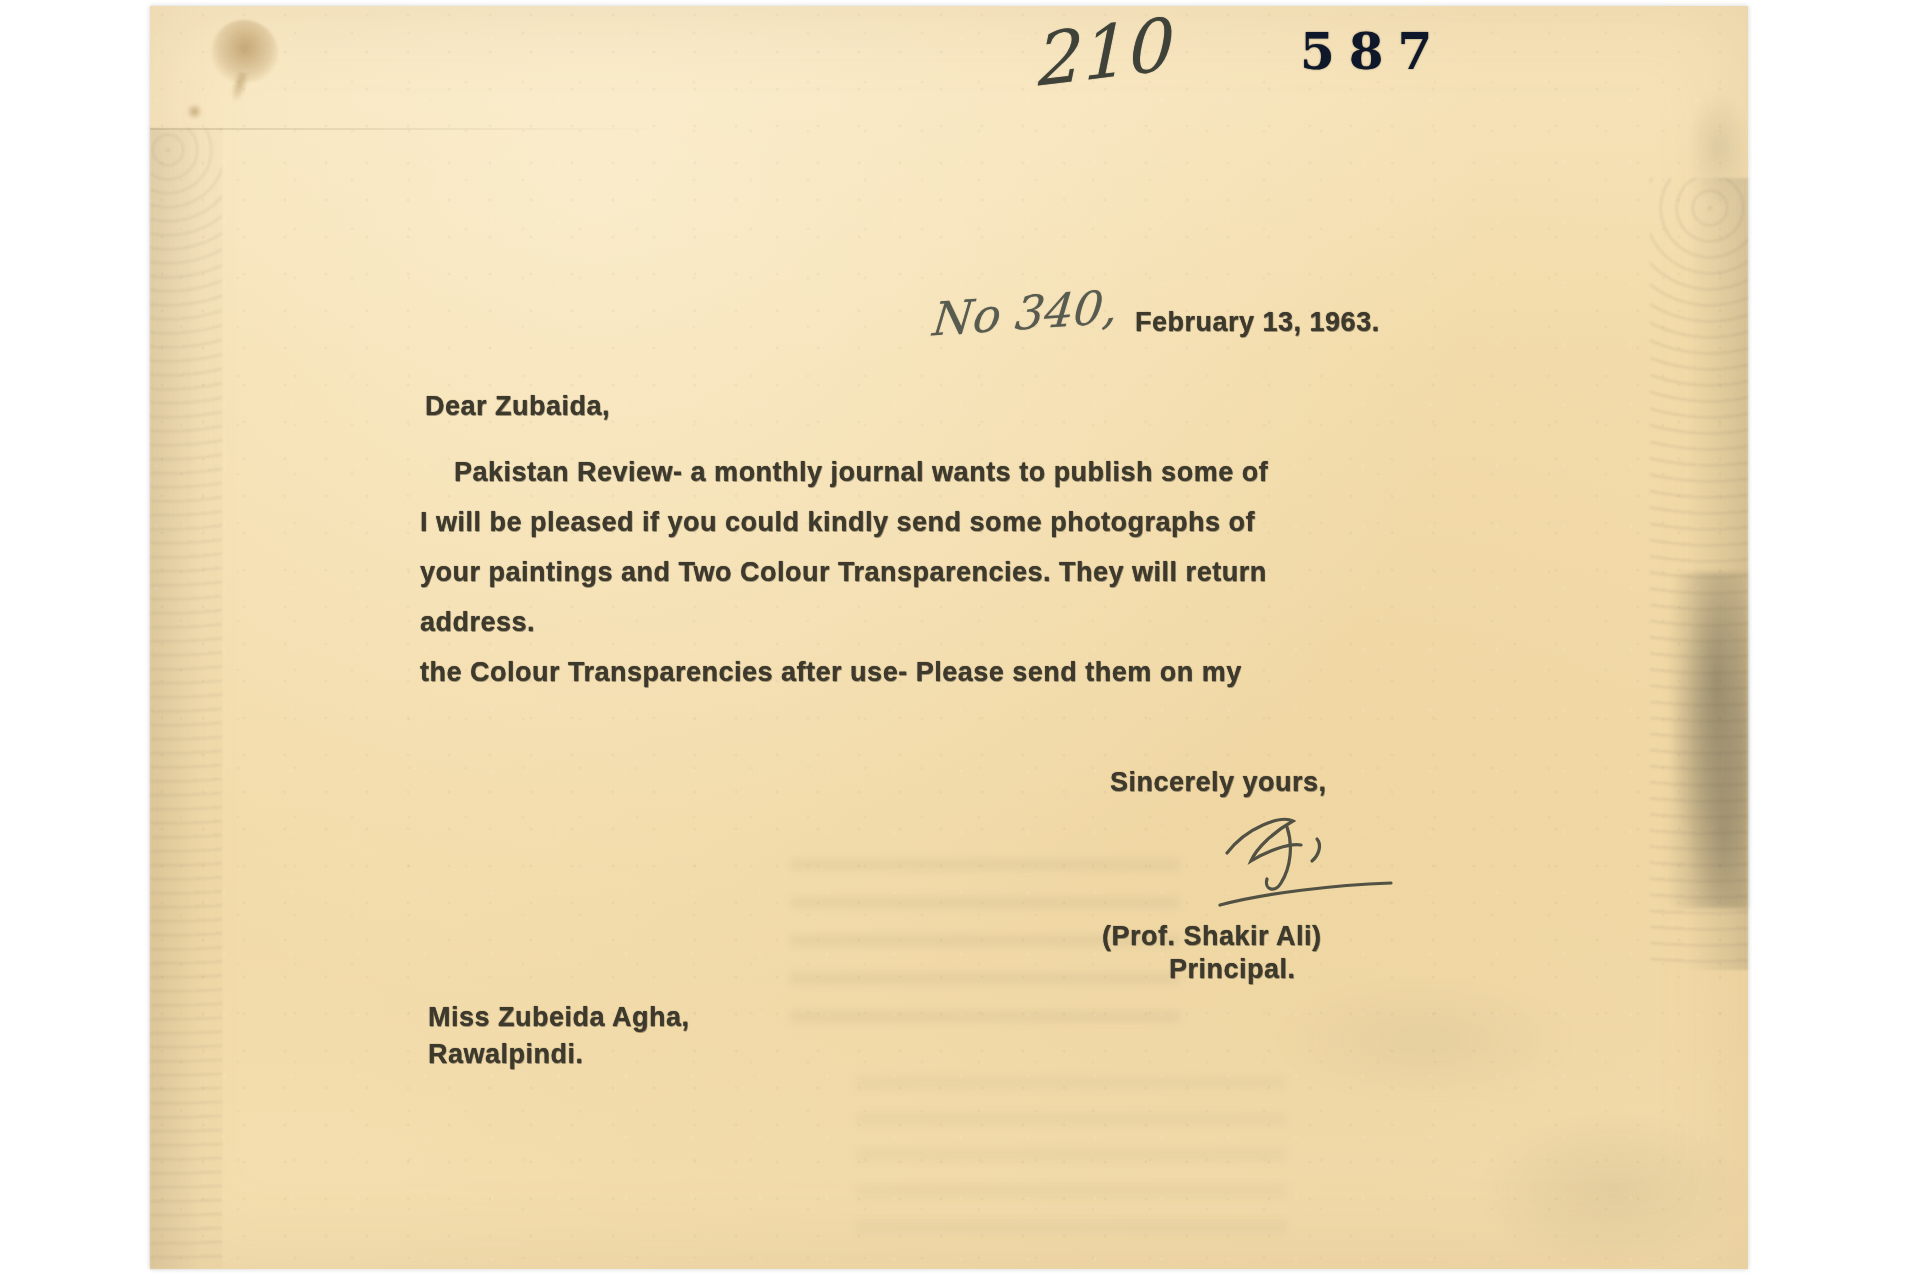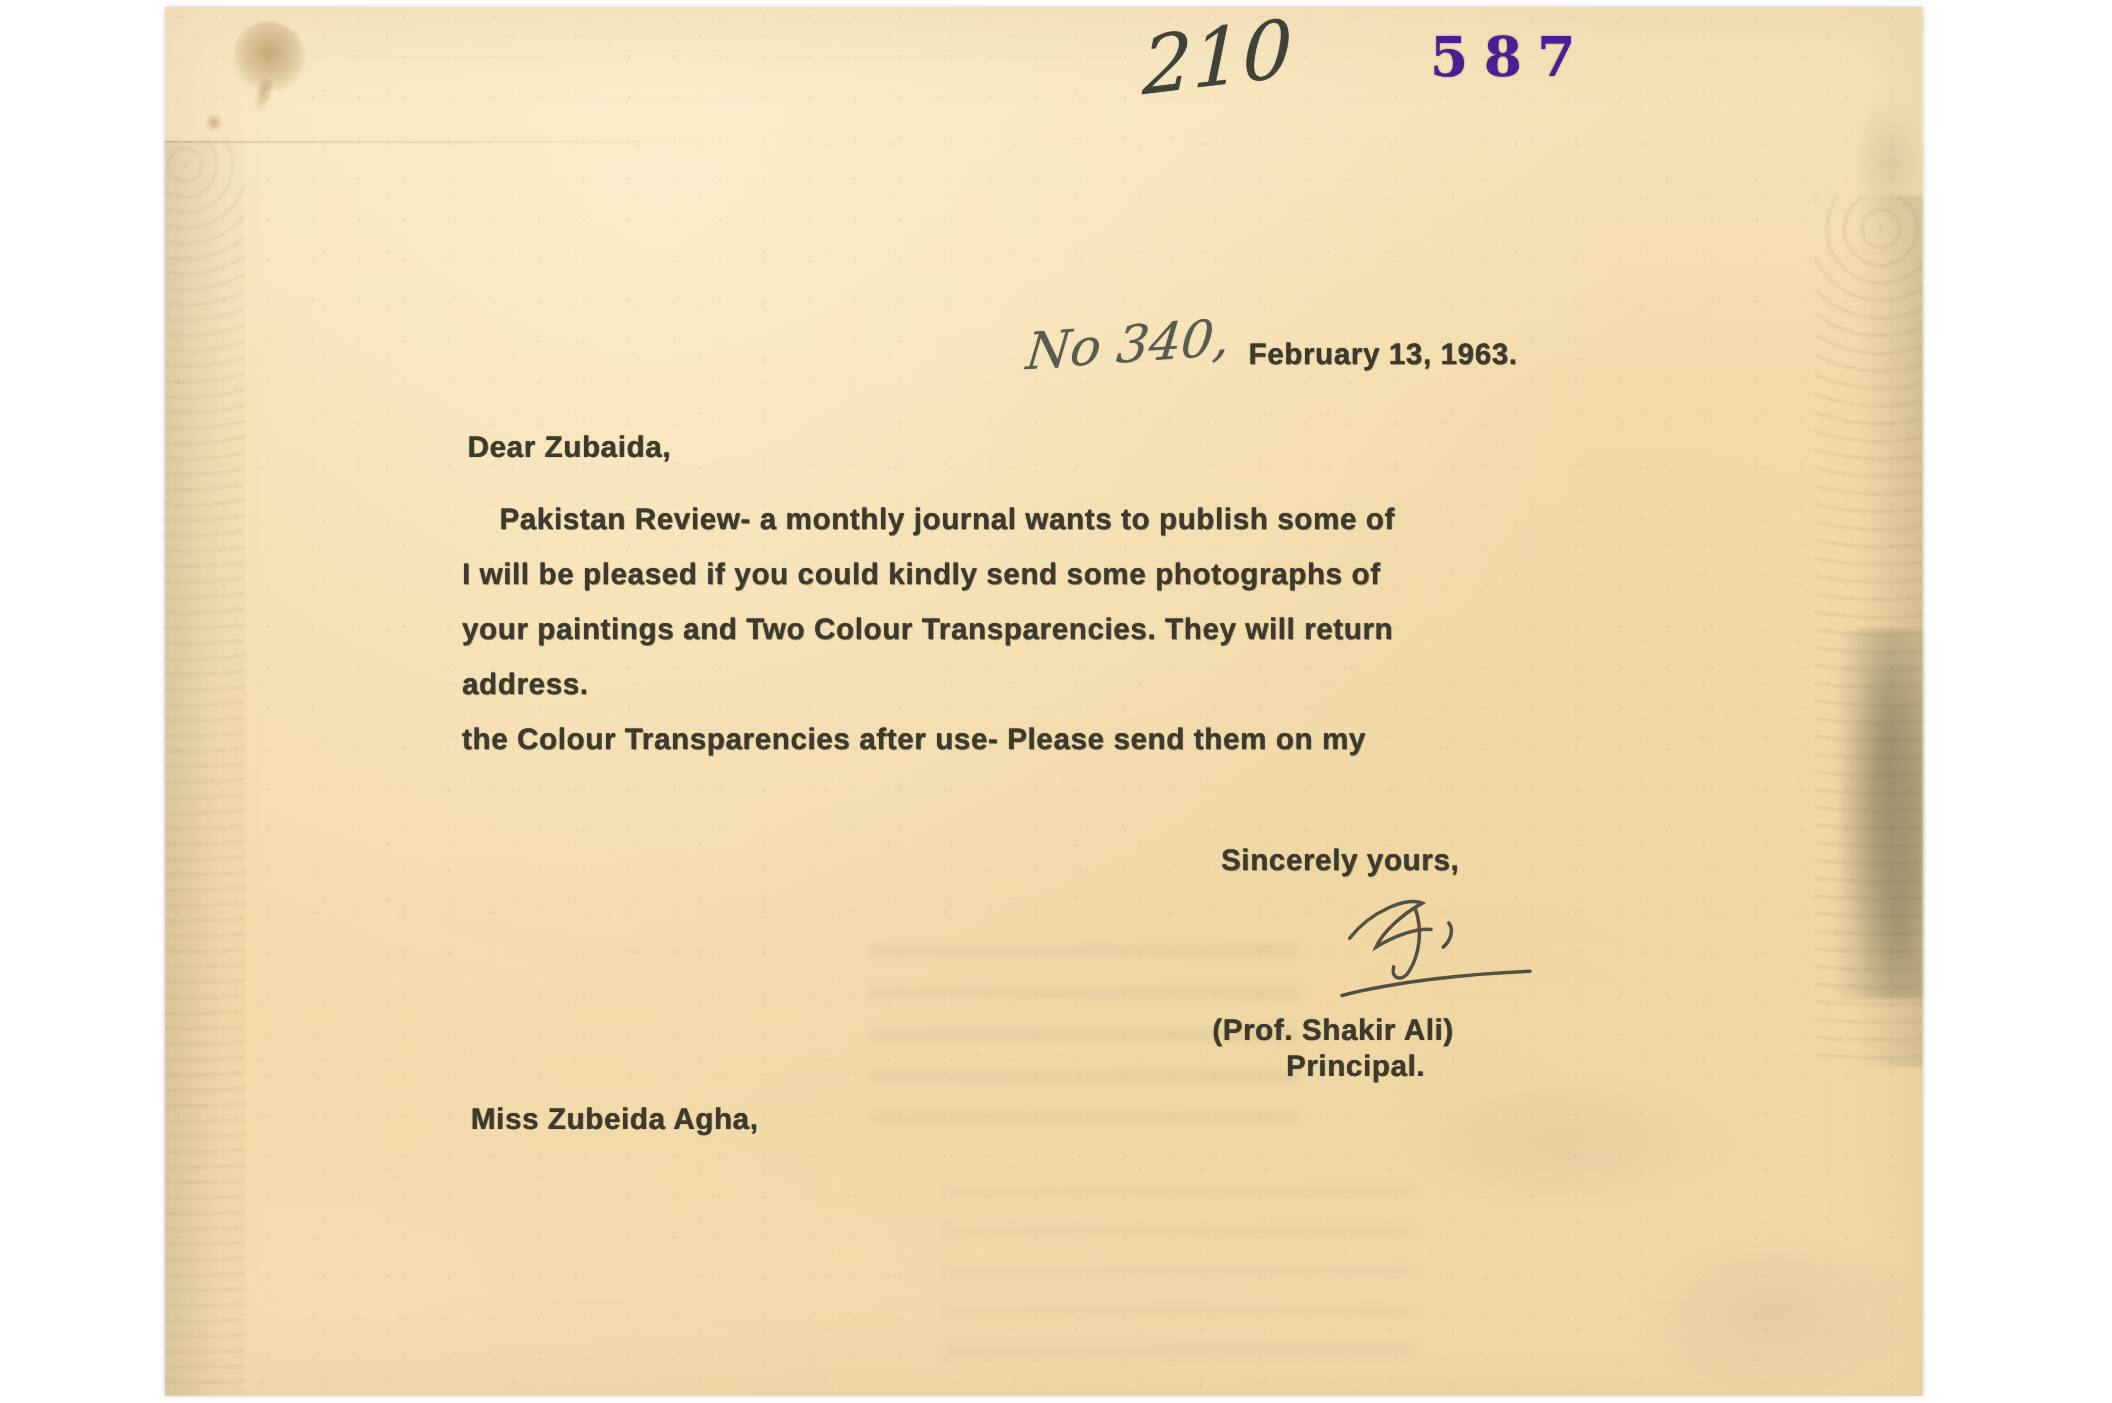--- a/index.html
+++ b/index.html
@@ -144,21 +144,21 @@
     transform: rotate(-4deg) skewX(-10deg);
     text-shadow: 0 0 1px rgba(80,84,72,0.5);
   }
   .stamp-587 {
     position: absolute;
     left: 1300px; top: 22px;
     font-family: "DejaVu Serif", serif;
     font-weight: 700;
     font-size: 50px;
     letter-spacing: 14px;
-    color: #4c1d95;
+    color: #0f172a;
     text-shadow: 0 0 1.5px rgba(56,58,48,0.8);
   }
   .signature-box {
     position: absolute;
     left: 1195px; top: 815px;
     width: 230px; height: 110px;
   }
 </style>
 </head>
 <body>
@@ -207,15 +207,16 @@
         <path d="M 25 90 C 70 78 140 70 196 68"></path>
       </g>
     </svg>
   </div>
 
   <div class="typed signer-name">(Prof. Shakir Ali)</div>
   <div class="typed signer-title">Principal.</div>
 
   <div class="typed address-block">
     <div>Miss Zubeida Agha,</div>
+    <div>Rawalpindi.</div>
   </div>
 
 </div>
 
 </body></html>

